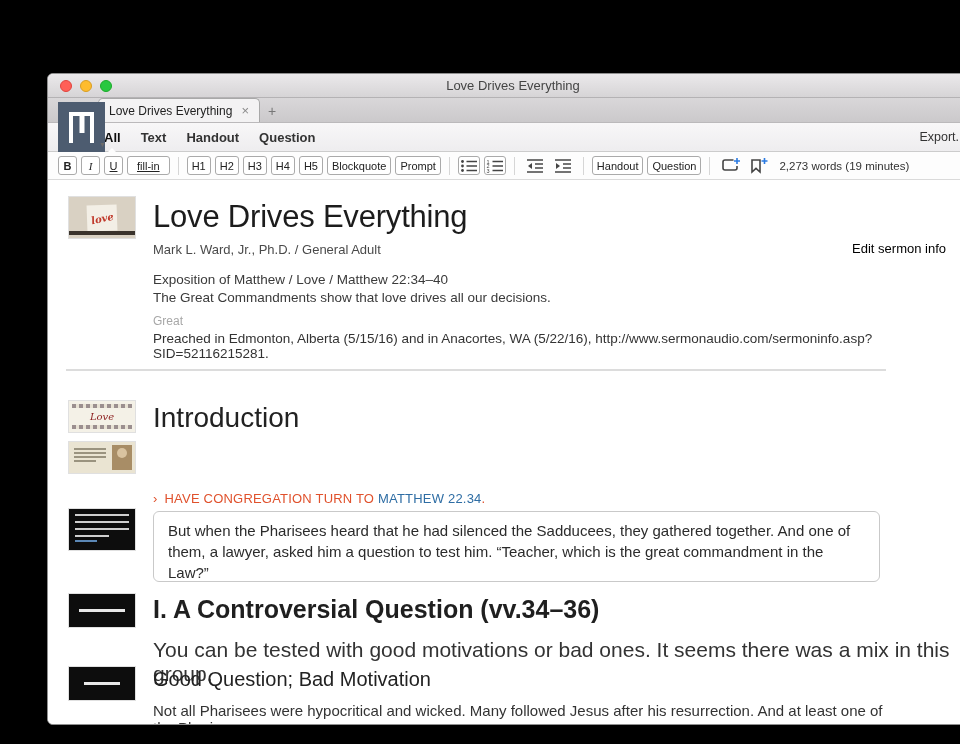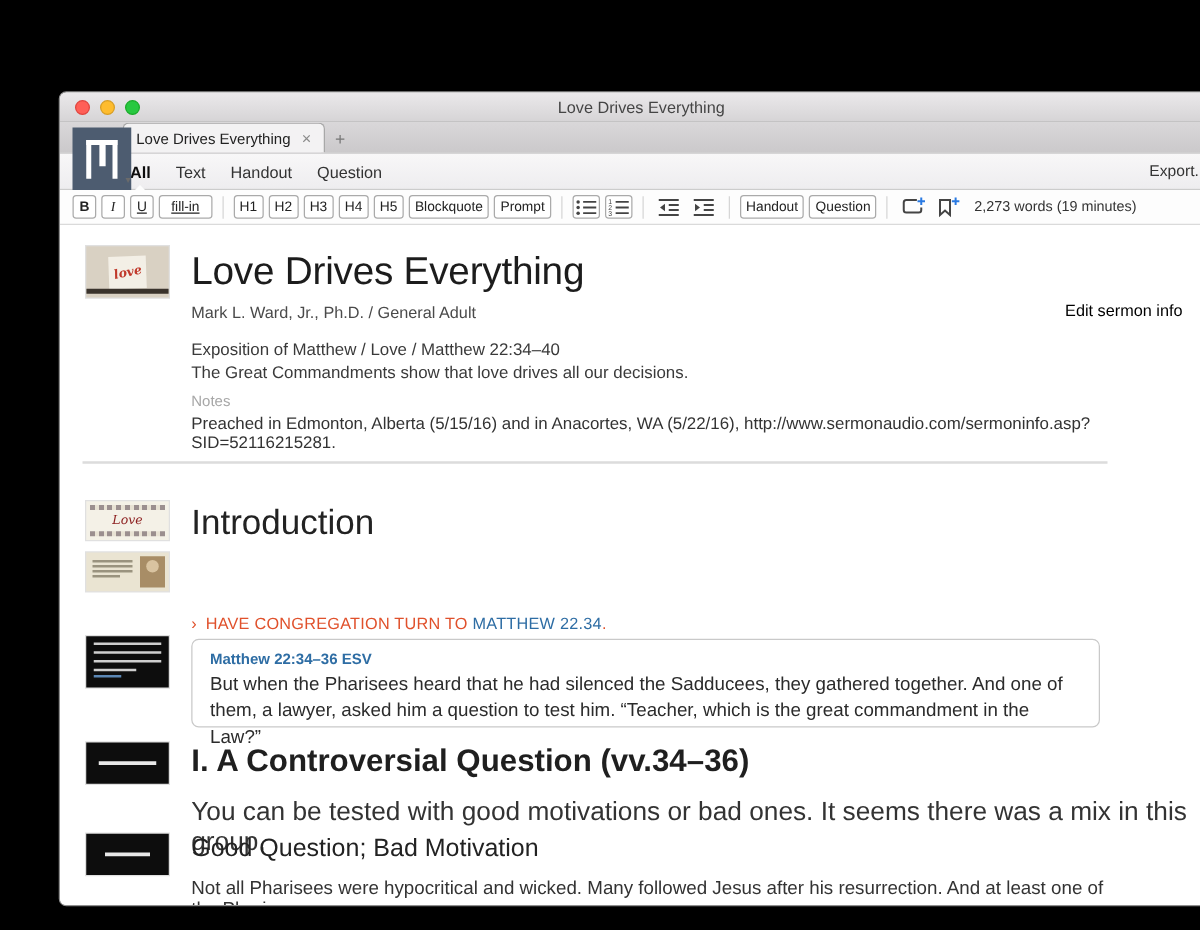--- a/index.html
+++ b/index.html
@@ -34,21 +34,21 @@
     z-index:8;display:flex;align-items:center;justify-content:center;}
   .emblem{width:25px;height:31px;border:4px solid #fff;border-bottom:none;position:relative;}
   .emblem::after{content:"";position:absolute;left:50%;transform:translateX(-50%);
     top:0;width:5px;height:17px;background:#fff;}
   .logo-caret{position:absolute;left:51px;top:67px;z-index:9;font-size:7px;color:#6b6b6b;}
 
   
   .menubar{height:29px;background:linear-gradient(#f8f7f8,#eeedef);
     border-bottom:1px solid #cccccc;display:flex;align-items:center;
     padding-left:56px;font-size:13px;color:#333;position:relative;}
-  .menu-item{margin-right:20px;}
+  .menu-item{margin-right:20px;font-weight:bold;}
   .menu-item.active{font-weight:bold;color:#0d0d0d;}
   .menu-caret{position:absolute;left:60px;bottom:-1px;width:0;height:0;
     border-left:4px solid transparent;border-right:4px solid transparent;
     border-bottom:4px solid #fdfdfd;}
   .export{position:absolute;right:12px;font-size:12.5px;color:#333;}
 
   
   .toolbar{height:28px;background:#fdfdfd;border-bottom:1px solid #dadada;
     display:flex;align-items:center;padding-left:10px;gap:4px;}
   .tbtn{height:19px;min-width:19px;padding:0 4px;border:1px solid #aaa;border-radius:3px;
@@ -265,21 +265,21 @@
       <div class="patch">
         <span class="love">love</span>
       </div>
       <div class="rail"></div>
     </div>
     <div class="abs doc-title">Love Drives Everything</div>
     <div class="abs byline">Mark L. Ward, Jr., Ph.D. / General Adult</div>
     <div class="abs edit-link">Edit sermon info</div>
     <div class="abs series">Exposition of Matthew / Love / Matthew 22:34–40</div>
     <div class="abs summary">The Great Commandments show that love drives all our decisions.</div>
-    <div class="abs notes-label">Notes</div>
+    <div class="abs notes-label">Great</div>
     <div class="abs notes">Preached in Edmonton, Alberta (5/15/16) and in Anacortes, WA (5/22/16), http://www.sermonaudio.com/sermoninfo.asp?SID=52116215281.</div>
     <div class="abs divider"></div>
 
     <div class="thumb t-intro">
       <span class="love2">Love</span>
     </div>
     <div class="abs h2-intro">Introduction</div>
 
     <div class="thumb t-lewis">
       <div class="lines">
@@ -296,21 +296,20 @@
     </div>
 
     <div class="thumb dark t-verse">
       <div class="wl"></div>
         <div class="wl"></div>
       <div class="wl"></div>
         <div class="wl short"></div>
       <div class="ref"></div>
     </div>
     <div class="abs verse-card">
-      <div class="verse-ref">Matthew 22:34–36 ESV</div>
       <div class="verse-text">But when the Pharisees heard that he had silenced the Sadducees, they gathered together. And one of them, a lawyer, asked him a question to test him. “Teacher, which is the great commandment in the Law?”</div>
     </div>
 
     <div class="thumb dark t-sec1">
       <div class="wl"></div>
     </div>
     <div class="abs h1-sec">I. A Controversial Question (vv.34–36)</div>
     <div class="abs para1">You can be tested with good motivations or bad ones. It seems there was a mix in this group.</div>
 
     <div class="thumb dark t-sub">

